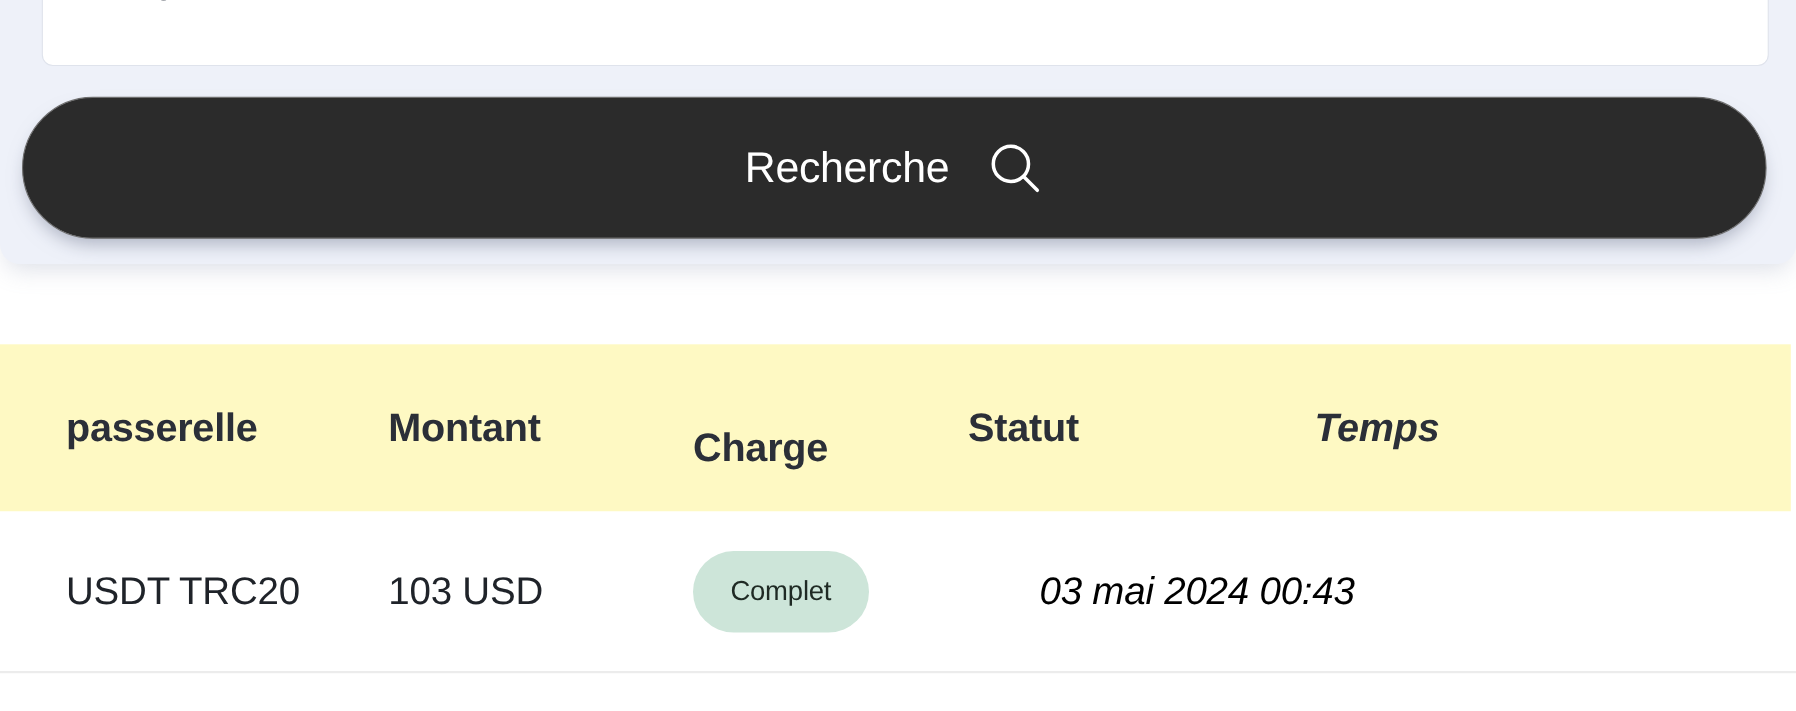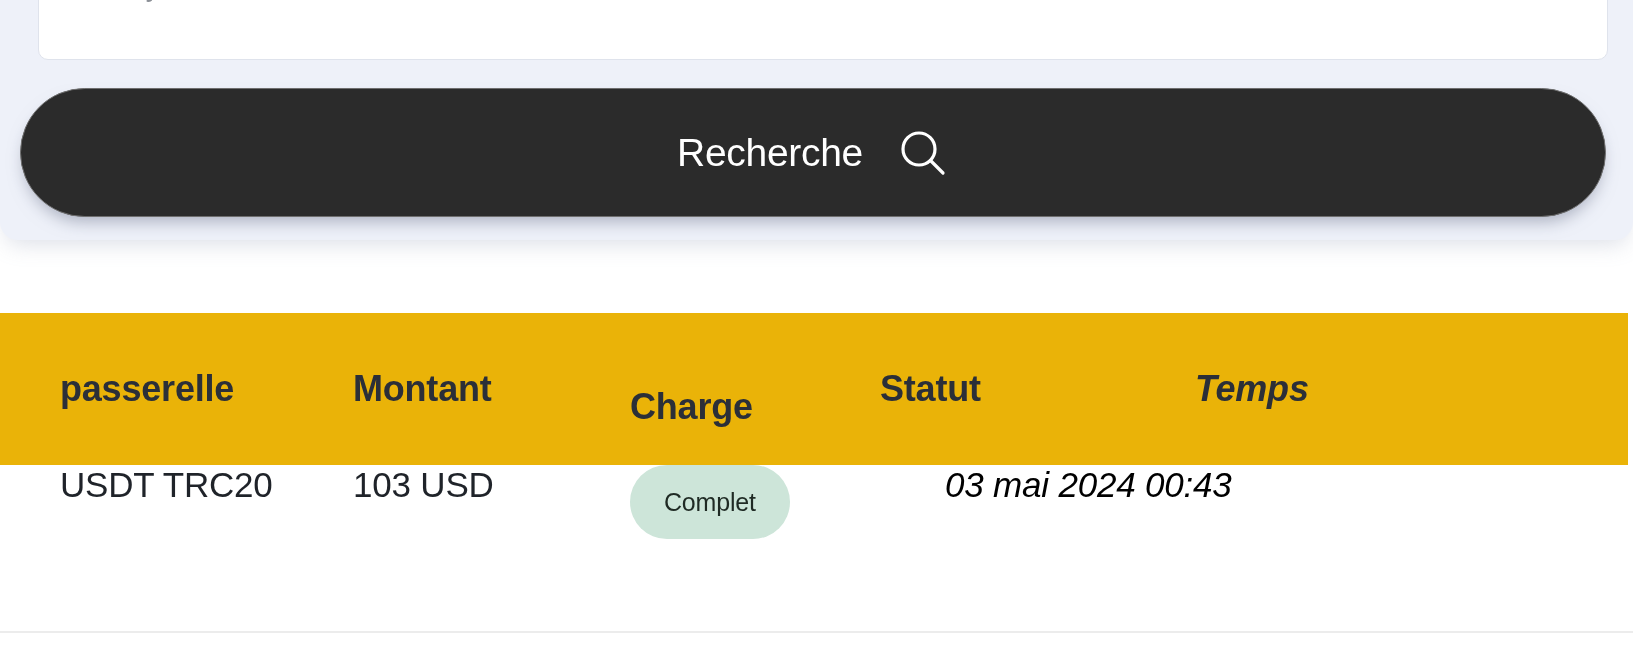--- a/index.html
+++ b/index.html
@@ -85,27 +85,27 @@
     position: absolute;
     left: 0;
     top: 313px;
     width: 1633px;
   }
   .table-head-row {
     display: flex;
     align-items: center;
     width: 1628px;
     height: 152px;
-    background: #eab308;
+    background: #fef9c3;
   }
   .table-body-row {
     display: flex;
-    align-items: flex-start;
+    align-items: center;
     width: 1633px;
-    height: 168px;
+    height: 147px;
     background: #ffffff;
     border-bottom: 2px solid #ececec;
     box-sizing: border-box;
   }
 
   .col-gateway { width: 308px; padding-left: 60px; box-sizing: border-box; }
   .col-amount  { width: 277px; box-sizing: border-box; margin-left: 45px; }
   .col-charge  { width: 250px; box-sizing: border-box; margin-top: 36px; }
   .col-status  { width: 315px; box-sizing: border-box; }
   .col-time    { width: 423px; box-sizing: border-box; font-style: italic; }

